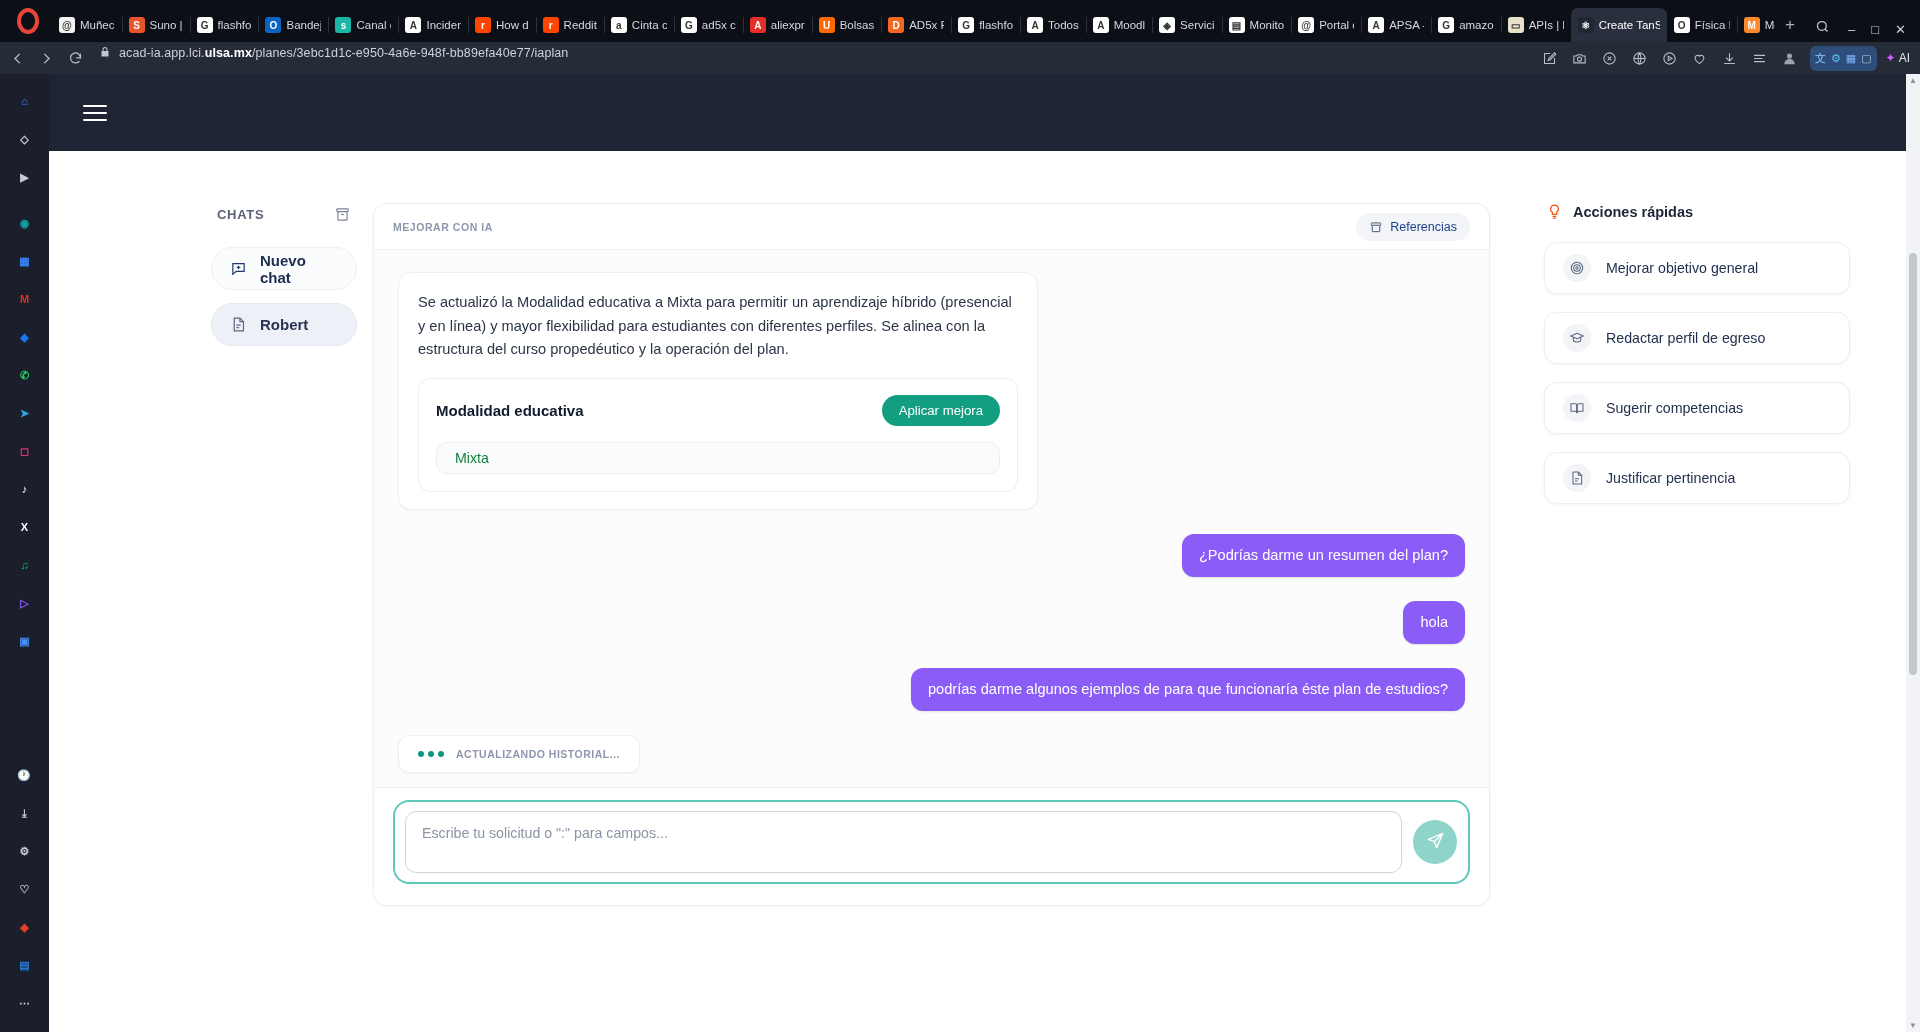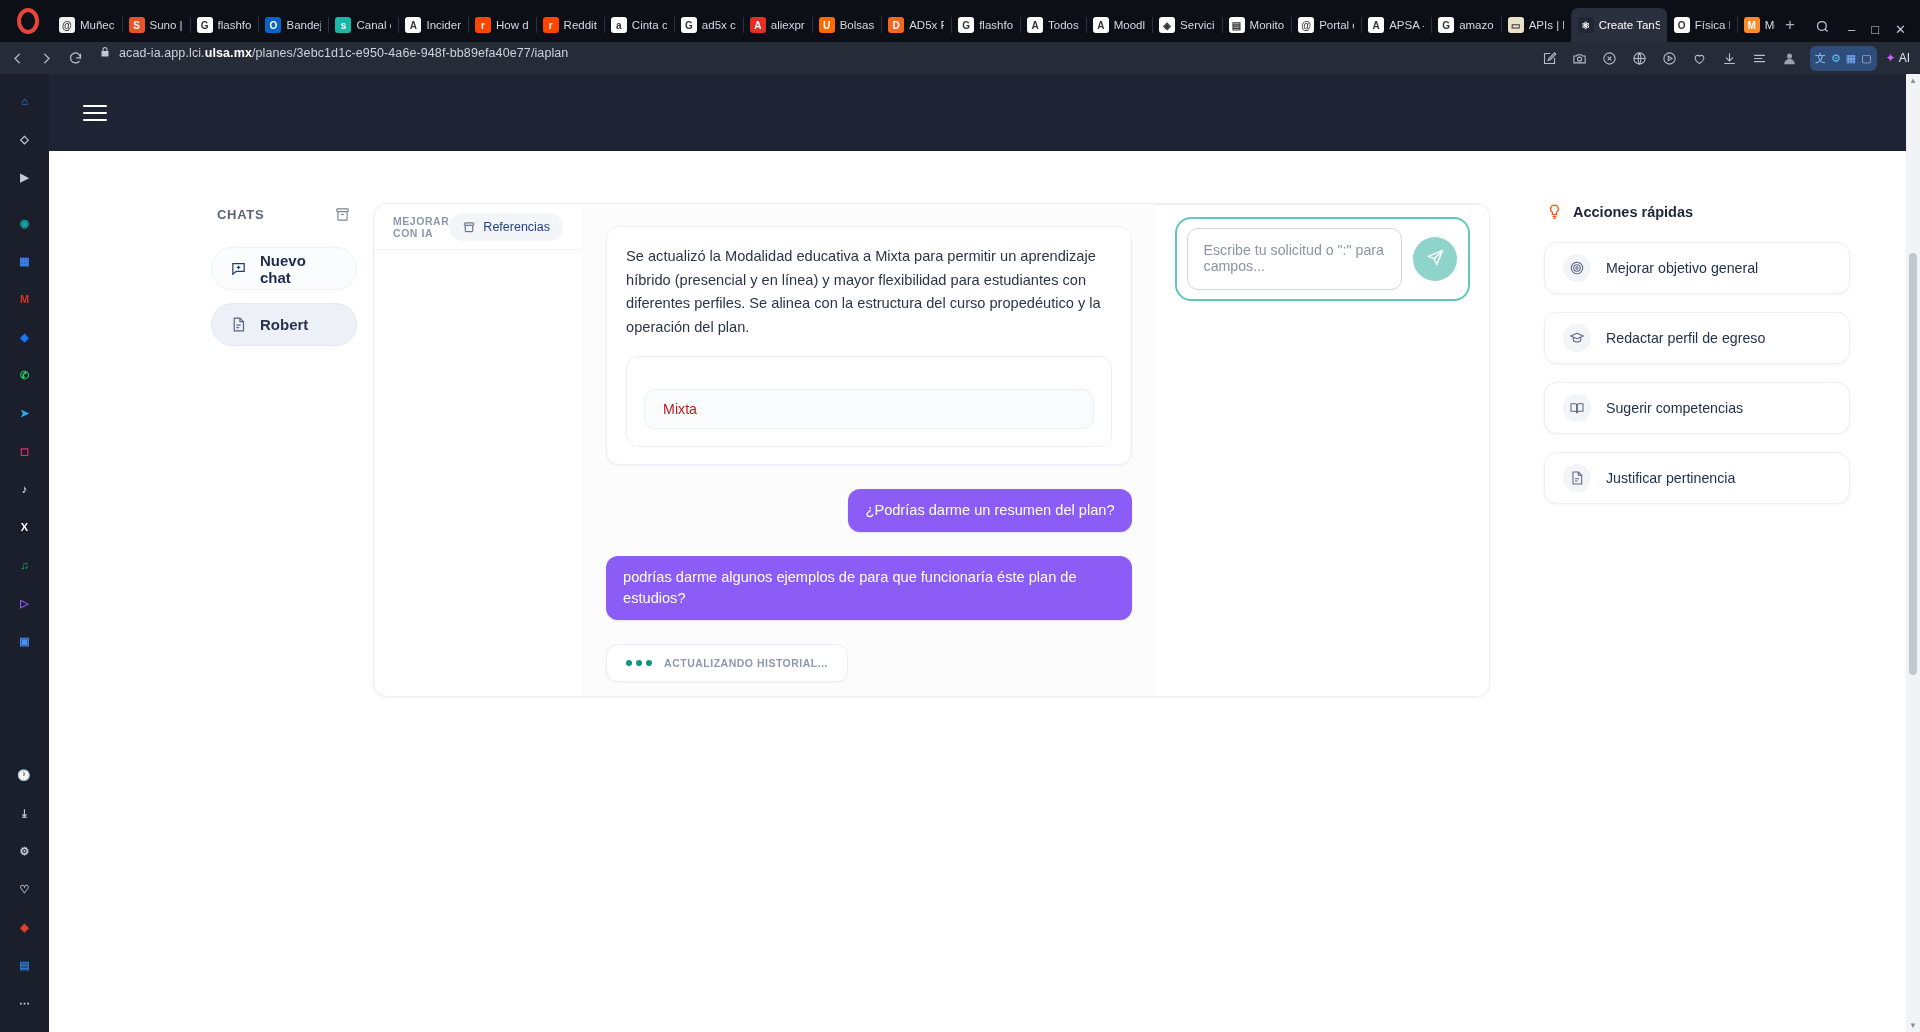--- a/index.html
+++ b/index.html
@@ -154,21 +154,21 @@
   }
   .chat-item.sel { background: #edf0f6; border-color: #e4e8f0; font-weight: 600; color: #2a3550; }
   .chat-item .ci-ico { color: #1e3a6e; display: flex; }
   .chat-item.sel .ci-ico { color: #5a6580; }
 
   
   .chat-col { flex: 1 1 auto; min-width: 0; display: flex; flex-direction: column; padding-right: 30px; }
   .chat-card {
     background: #fff; border: 1px solid #eceef3; border-radius: 14px;
     box-shadow: 0 1px 3px rgba(20,30,60,.05);
-    display: flex; flex-direction: row; overflow: hidden; max-height: 100%;
+    display: flex; flex-direction: column; overflow: hidden; max-height: 100%;
   }
   .chat-card-head {
     height: 46px; flex: 0 0 46px; display: flex; align-items: center;
     justify-content: space-between; padding: 0 19px; border-bottom: 1px solid #eef0f4;
   }
   .chat-kicker {
     font-size: 10.5px; font-weight: 600; color: #8d97ad; letter-spacing: .55px;
   }
   .ref-btn {
     display: flex; align-items: center; gap: 7px; height: 28px; padding: 0 13px;
@@ -193,22 +193,22 @@
   }
   .fc-head { display: flex; align-items: center; justify-content: space-between; }
   .fc-title { font-size: 15px; font-weight: 700; color: #111c2e; }
   .apply-btn {
     background: #119e81; color: #fff; font-size: 13.2px; font-weight: 500;
     height: 31px; padding: 0 17px; border-radius: 17px; border: none;
     display: flex; align-items: center;
   }
   .fc-value {
     margin-top: 16px; border: 1px solid #eceef3; border-radius: 11px;
-    background: #fafbfc; height: 40px; display: flex; align-items: center;
-    padding: 0 18px; font-size: 14.2px; color: #b91c1c;
+    background: #fafbfc; height: 32px; display: flex; align-items: center;
+    padding: 0 18px; font-size: 14.2px; color: #15803d;
   }
 
   .user-row { display: flex; justify-content: flex-end; margin-top: 24px; }
   .user-bubble {
     background: #8b5cf6; color: #fff; font-size: 14.6px; line-height: 1.45;
     border-radius: 12px; padding: 11px 17px; max-width: 620px;
     box-shadow: 0 1px 2px rgba(10,60,50,.12);
   }
 
   .status-row { display: flex; justify-content: flex-start; margin-top: 24px; }
@@ -563,27 +563,34 @@
                   <span>Referencias</span>
                 </div>
               </div>
 
               <div class="chat-scroll">
 
                 <div class="ai-block">
                   <div class="ai-bubble">
                     <div class="ai-text">Se actualizó la Modalidad educativa a Mixta para permitir un aprendizaje híbrido (presencial y en línea) y mayor flexibilidad para estudiantes con diferentes perfiles. Se alinea con la estructura del curso propedéutico y la operación del plan.</div>
                     <div class="field-card">
+                      <div class="fc-head">
+                        <span class="fc-title">Modalidad educativa</span>
+                        <button class="apply-btn">Aplicar mejora</button>
+                      </div>
                       <div class="fc-value">Mixta</div>
                     </div>
                   </div>
                 </div>
 
                 <div class="user-row">
                   <div class="user-bubble">¿Podrías darme un resumen del plan?</div>
+                </div>
+                <div class="user-row">
+                  <div class="user-bubble">hola</div>
                 </div>
                 <div class="user-row">
                   <div class="user-bubble">podrías darme algunos ejemplos de para que funcionaría éste plan de estudios?</div>
                 </div>
 
                 <div class="status-row">
                   <div class="status-pill">
                     <span class="dots">
                         <i></i>
                         <i></i>

